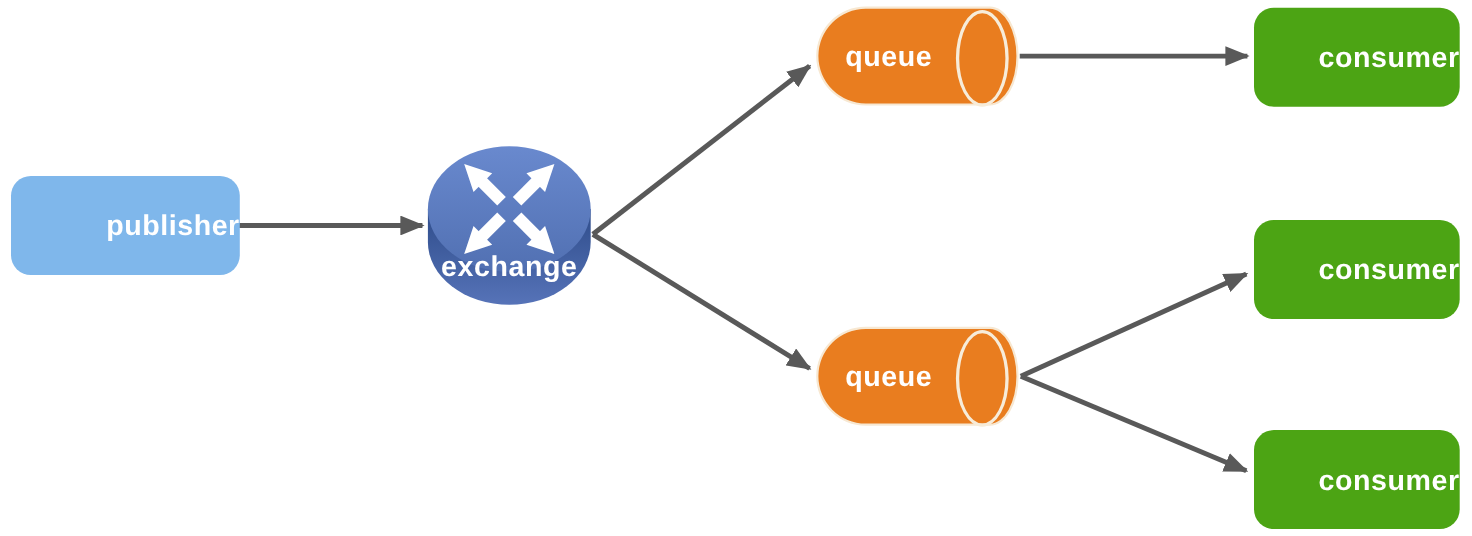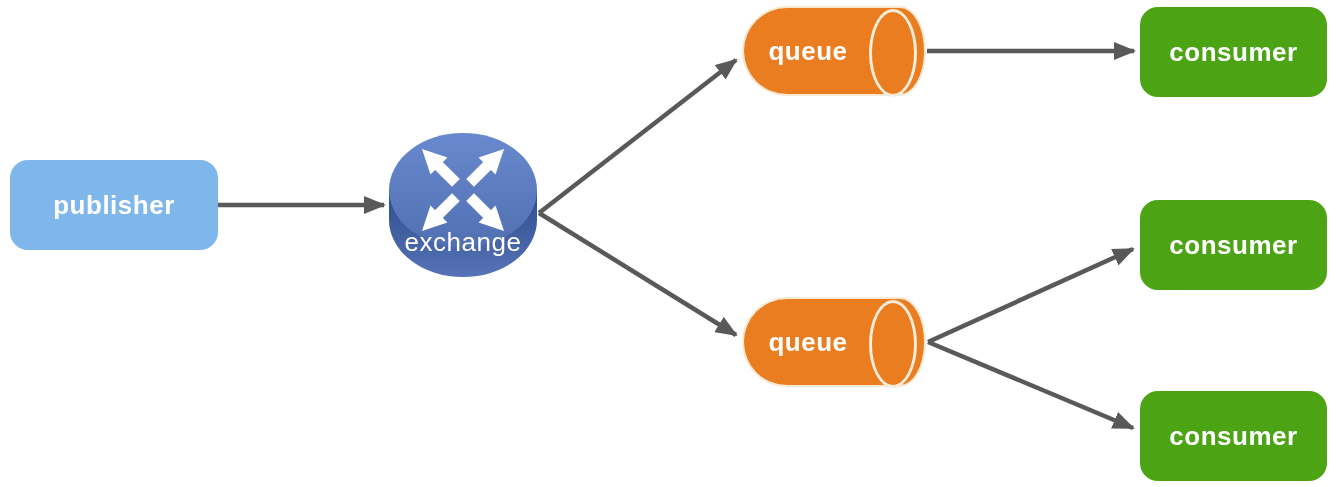--- a/index.html
+++ b/index.html
@@ -18,21 +18,21 @@
   .edges-layer {
     position: absolute;
     left: 0; top: 0;
     width: 1338px;
     height: 487px;
   }
   .node {
     position: absolute;
     display: flex;
     align-items: center;
-    justify-content: center;
+    justify-content: flex-end;
     color: #ffffff;
     font-weight: bold;
     font-size: 26px;
     letter-spacing: 0.5px;
     box-sizing: border-box;
   }
   .box {
     border-radius: 18px;
   }
   .publisher {
@@ -75,21 +75,21 @@
     position: absolute;
     left: 388px; top: 128px;
     width: 150px; height: 150px;
   }
   .exchange-label {
     position: absolute;
     left: 388px; top: 227px;
     width: 150px;
     text-align: center;
     color: #ffffff;
-    font-weight: normal;
+    font-weight: bold;
     font-size: 26px;
     letter-spacing: 0.5px;
   }
 </style>
 </head>
 <body>
 
 <div class="canvas">
 
   <svg class="edges-layer" width="1338" height="487" viewBox="0 0 1338 487" xmlns="http://www.w3.org/2000/svg">

